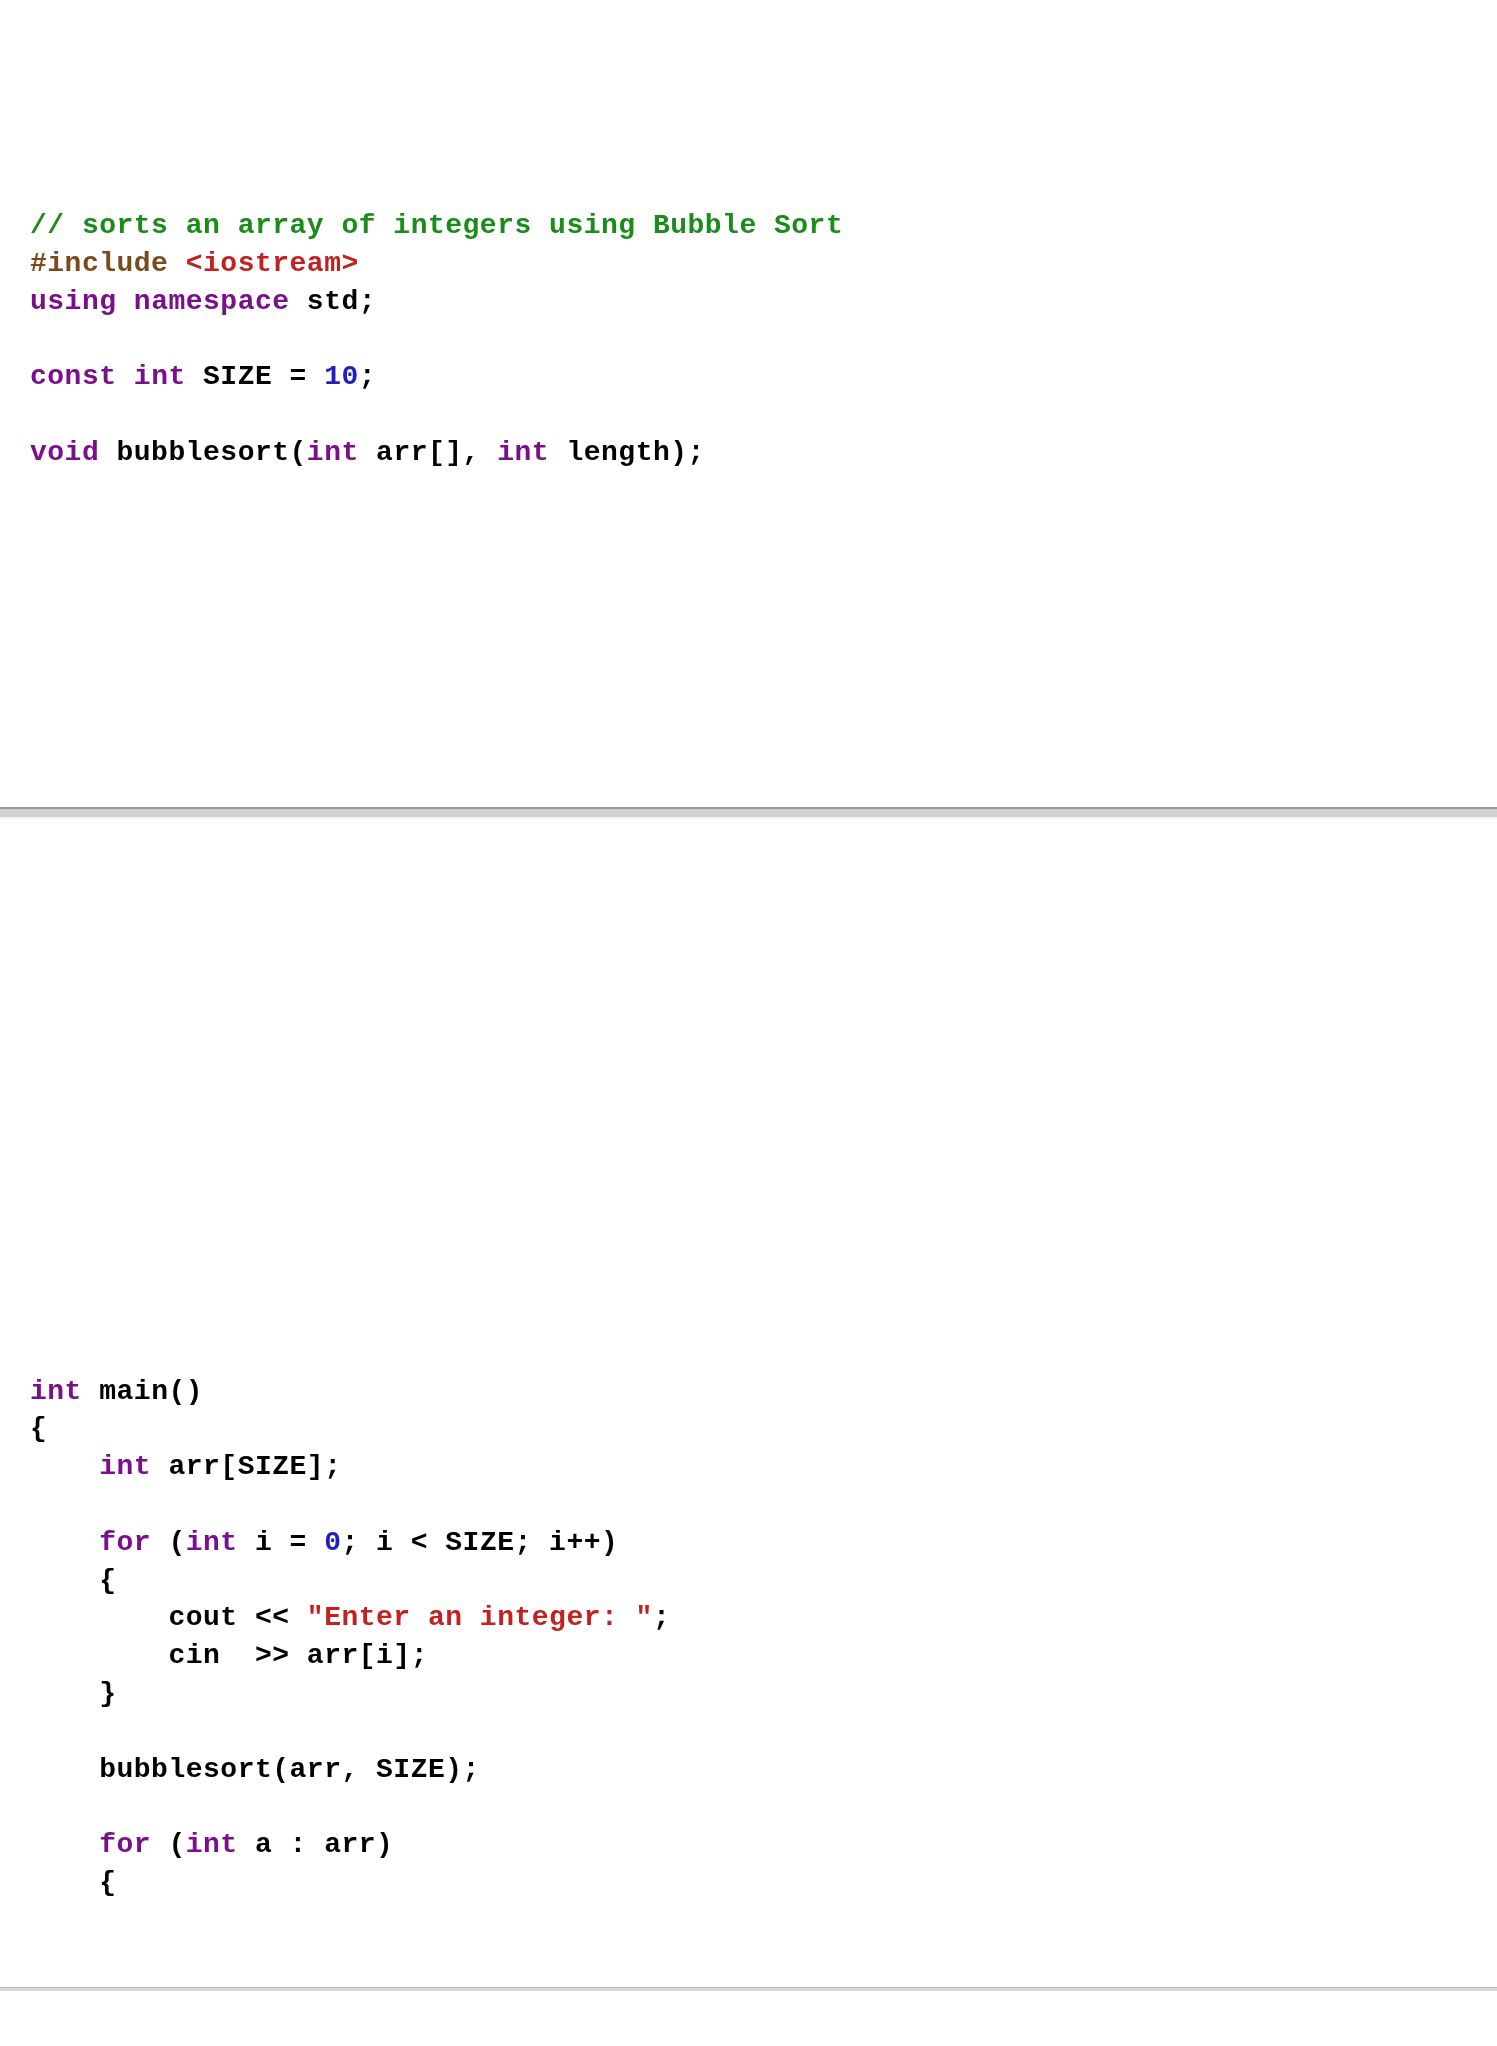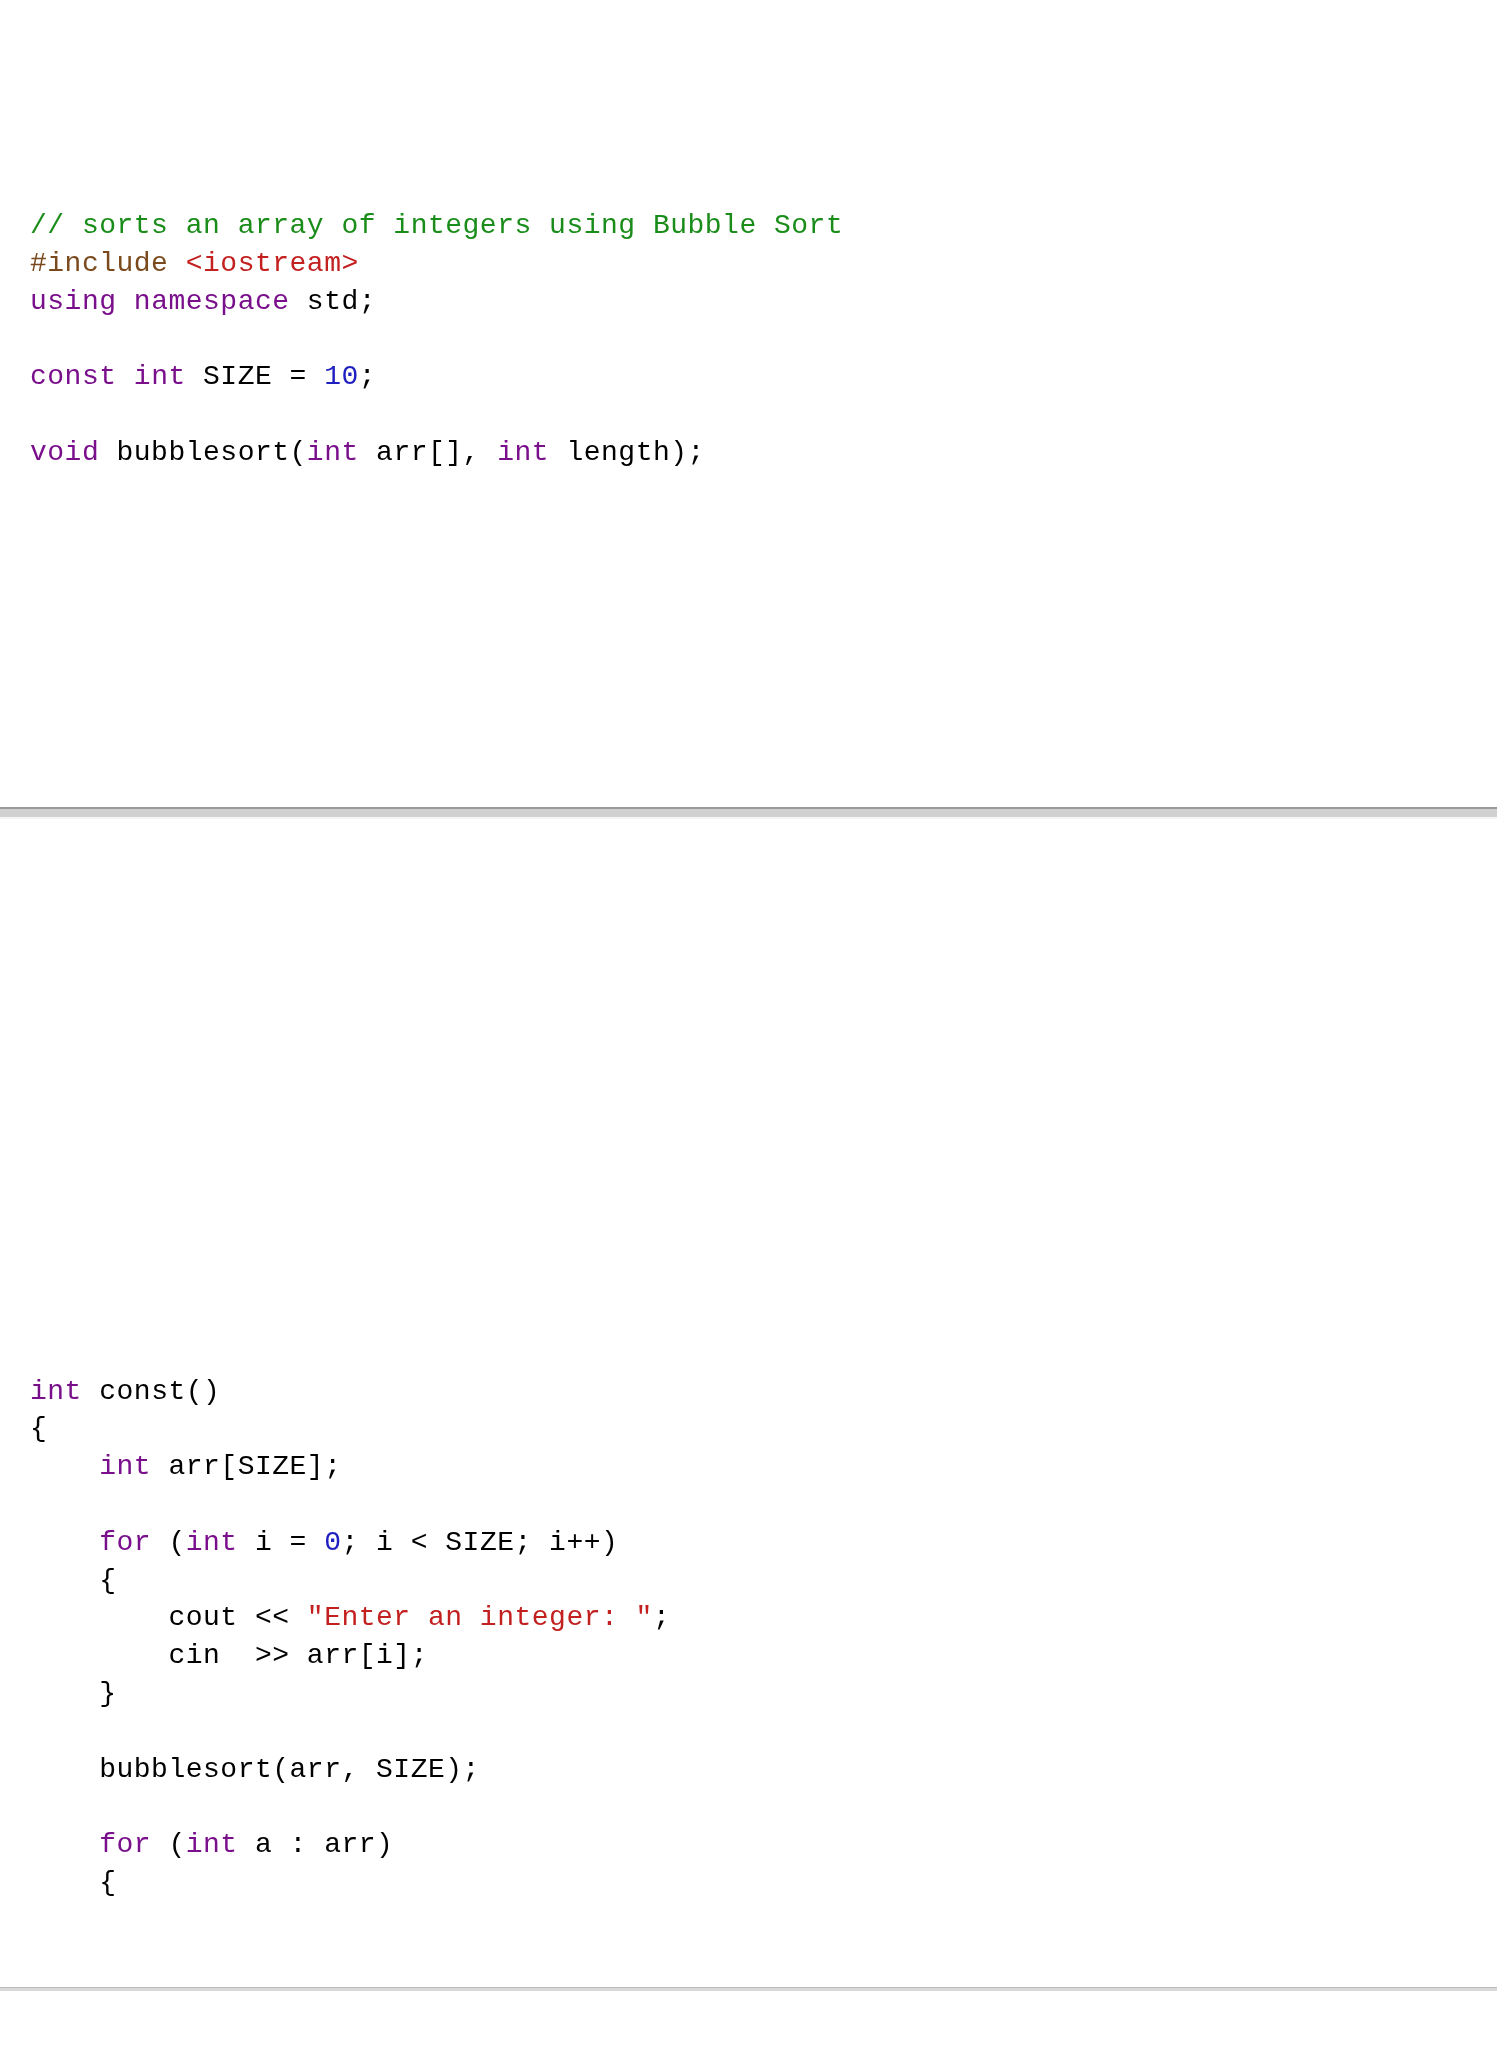--- a/index.html
+++ b/index.html
@@ -1,15 +1,15 @@
 <!DOCTYPE html>
 <html><head>
 <meta charset="utf-8">
 <style>
-  * { margin: 0; padding: 0; box-sizing: border-box; }
+  * { margin: 0; padding: 0; box-sizing: border-box; font-weight: bold; }
   body {
     font-family: Menlo, Monaco, "Courier New", monospace;
     font-size: 28px;
     background: #ffffff;
     line-height: 1.35;
     letter-spacing: 0.5px;
     white-space: pre;
   }
   .pane {
     padding: 10px 30px;
@@ -54,21 +54,21 @@
 <span class="c-keyword">using </span><span class="c-keyword">namespace </span><span class="c-plain">std;</span>
 
 <span class="c-keyword">const </span><span class="c-type">int </span><span class="c-plain">SIZE = </span><span class="c-num">10</span><span class="c-plain">;</span>
 
 <span class="c-type">void </span><span class="c-plain">bubblesort(</span><span class="c-type">int </span><span class="c-plain">arr[], </span><span class="c-type">int </span><span class="c-plain">length);</span>
 </div>
 
 <div class="divider"></div>
 
 <div class="pane pane-bottom">
-<span class="c-type">int </span><span class="c-plain">const()</span>
+<span class="c-type">int </span><span class="c-plain">main()</span>
 <span class="c-plain">{</span>
 <span class="c-type">    int </span><span class="c-plain">arr[SIZE];</span>
 
 <span class="c-keyword">    for </span><span class="c-plain">(</span><span class="c-type">int </span><span class="c-plain">i = </span><span class="c-num">0</span><span class="c-plain">; i &lt; SIZE; i++)</span>
 <span class="c-plain">    {</span>
 <span class="c-plain">        cout &lt;&lt; </span><span class="c-str">"Enter an integer: "</span><span class="c-plain">;</span>
 <span class="c-plain">        cin  &gt;&gt; arr[i];</span>
 <span class="c-plain">    }</span>
 
 <span class="c-plain">    bubblesort(arr, SIZE);</span>

